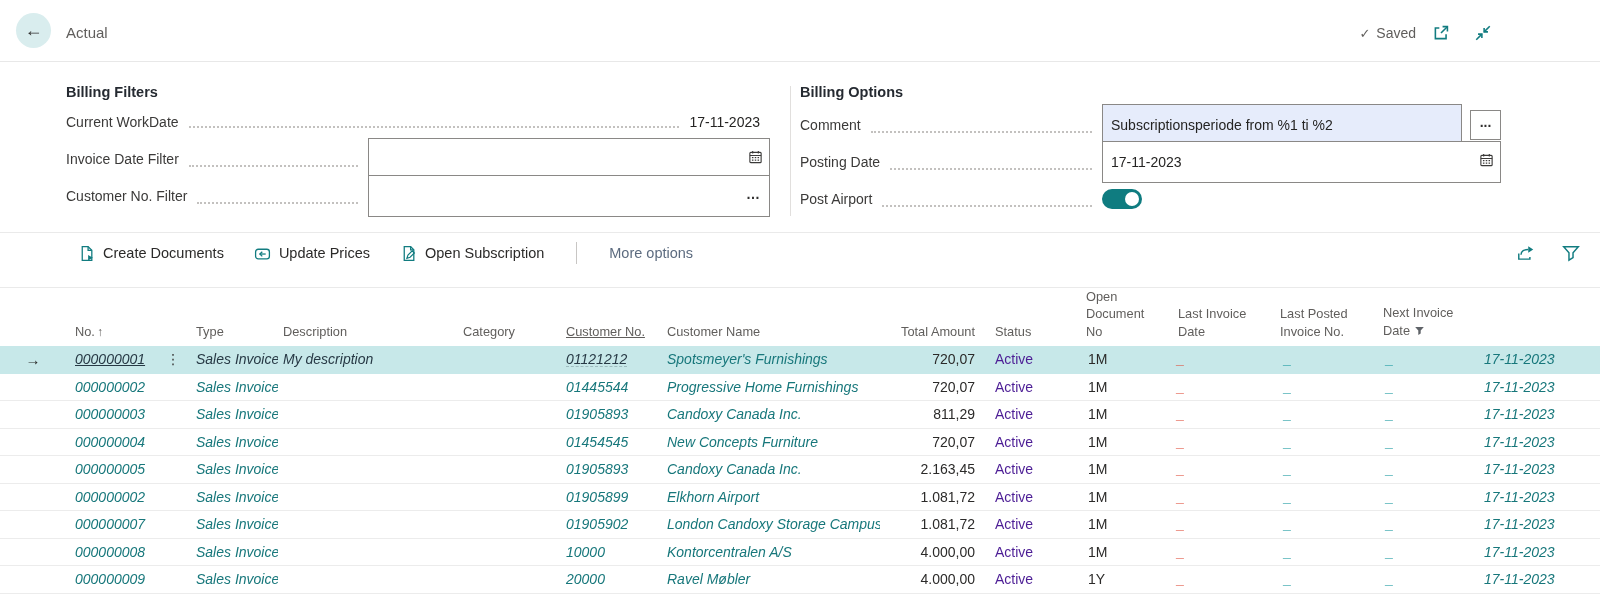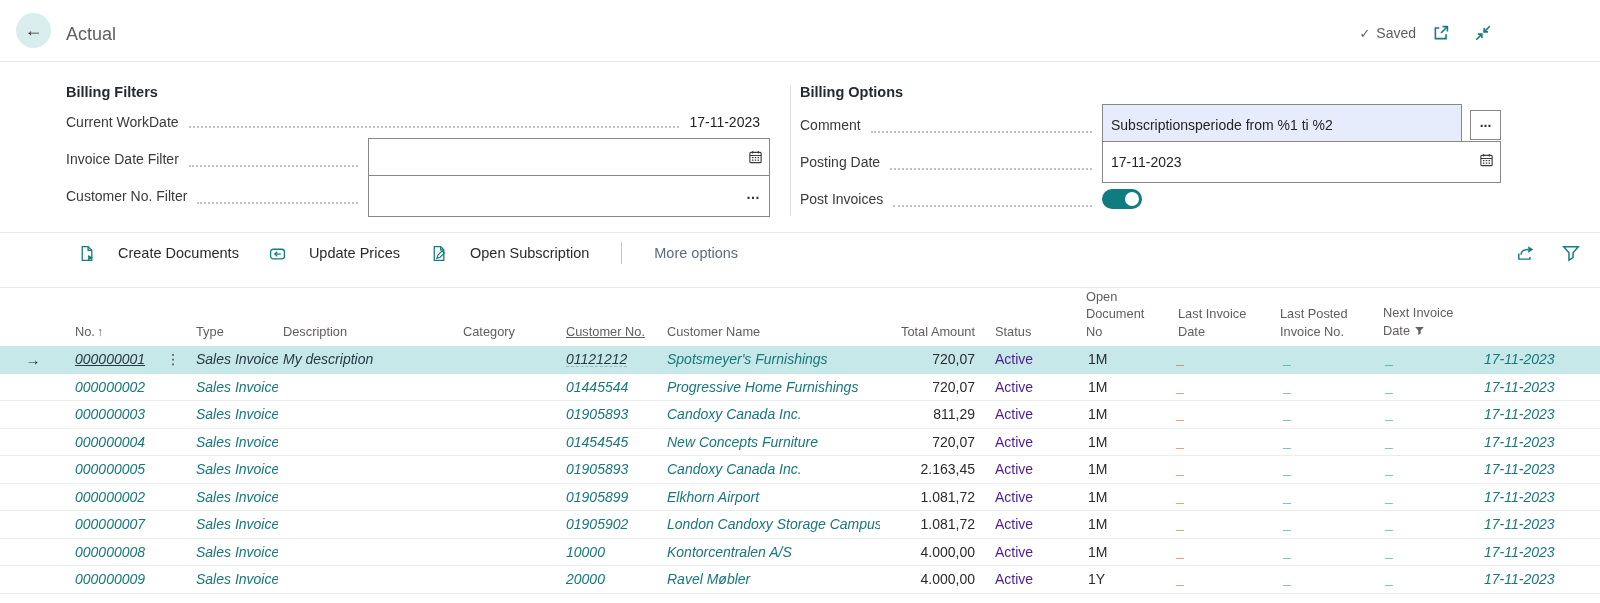--- a/index.html
+++ b/index.html
@@ -4,21 +4,21 @@
 <style>
   * { box-sizing: border-box; margin: 0; padding: 0; }
   body { background:#fff; font-family:"Liberation Sans", sans-serif; }
   .page { position:relative; width:1600px; height:603px; background:#fff; overflow:hidden; }
 
   
   .topbar { position:absolute; top:0; left:0; right:0; height:62px; border-bottom:1px solid #e8e8e8; }
   .back-btn { position:absolute; left:16px; top:13px; width:35px; height:35px; border-radius:50%;
               background:#d9edee; display:flex; align-items:center; justify-content:center;
               font-size:18px; color:#323130; cursor:pointer; }
-  .page-title { position:absolute; left:66px; top:24px; font-size:18px; color:#605e5c; }
+  .page-title { position:absolute; left:66px; top:24px; font-size:15px; color:#605e5c; }
   .saved { position:absolute; right:184px; top:25px; font-size:14px; color:#605e5c; display:flex; gap:6px; align-items:center; }
   .saved .check { color:#605e5c; font-size:13px; }
   .win-icons { position:absolute; right:108px; top:24px; display:flex; gap:24px; }
   .win-icons svg { display:block; cursor:pointer; }
 
   
   .filters { position:absolute; top:62px; left:0; right:0; height:170px; }
   .filters-col { position:absolute; top:22px; }
   .filters-left  { left:66px;  width:704px; }
   .filters-right { left:800px; width:701px; }
@@ -42,21 +42,21 @@
   .assist-btn { width:31px; height:30px; border:1px solid #8a8886; background:#fff; margin-left:8px;
                 font-size:14px; font-weight:bold; color:#323130; display:flex; align-items:center; justify-content:center; cursor:pointer; line-height:0; padding-bottom:6px;}
   .toggle { width:40px; height:20px; border-radius:10px; background:#c8c6c4; position:relative; cursor:pointer; }
   .toggle.on { background:#0f7c80; }
   .toggle .knob { position:absolute; top:3px; width:14px; height:14px; border-radius:50%; background:#fff; left:3px; transition:left .1s; }
   .toggle.on .knob { left:23px; }
 
   
   .actionbar { position:absolute; top:232px; left:0; right:0; height:41px; border-top:1px solid #eaeaea;
                display:flex; align-items:center; padding:0 20px 0 78px; }
-  .act-btn { display:flex; align-items:center; gap:23px; font-size:14.5px; color:#2b2a29; margin-right:30px; cursor:pointer; white-space:nowrap; }
+  .act-btn { display:flex; align-items:center; gap:8px; font-size:14.5px; color:#2b2a29; margin-right:30px; cursor:pointer; white-space:nowrap; }
   .act-btn svg { display:block; }
   .act-divider { width:1px; height:22px; background:#c8c6c4; margin:0 0 0 2px; }
   .more-options { font-size:14.5px; color:#5c6b7f; margin-left:32px; cursor:pointer; }
   .act-right { margin-left:auto; display:flex; gap:26px; align-items:center; }
   .act-right svg { display:block; cursor:pointer; }
 
   
   .table { position:absolute; top:287px; left:0; right:0; bottom:0; border-top:1px solid #eaeaea;
            --cols: 66px 124px 88px 177px 90px 110px 225px 105px 90px 90px 105px 105px 100px 125px; }
   .thead { display:grid; grid-template-columns:var(--cols); height:58px; align-items:end; }
@@ -209,21 +209,21 @@
                     <rect x="7.2" y="10.7" width="1.6" height="1.3"></rect>
                     <rect x="10.2" y="10.7" width="1.6" height="1.3"></rect>
                 </g>
               </svg>
             </span>
           </span>
         </span>
       </div>
 
       <div class="frow">
-        <span class="flabel">Post Invoices</span>
+        <span class="flabel">Post Airport</span>
         <span class="leader"></span>
         <span class="fcontrol w-right">
           <span class="toggle on" id="post-invoices-toggle">
             <span class="knob"></span>
           </span>
         </span>
       </div>
     </div>
   </div>
 

